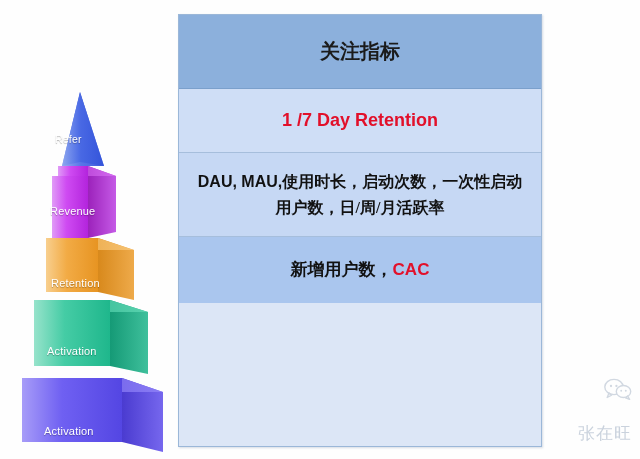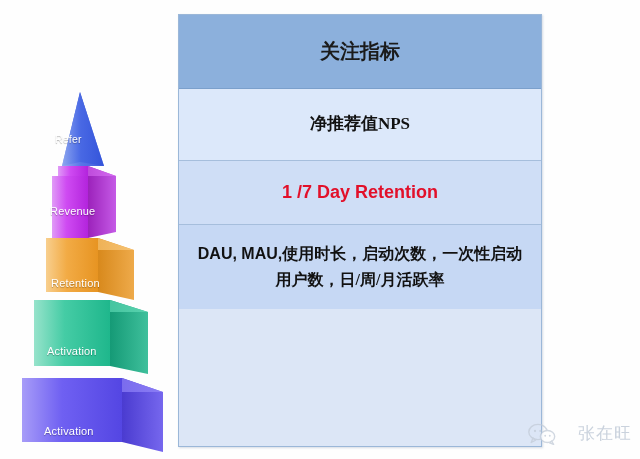--- a/index.html
+++ b/index.html
@@ -115,20 +115,21 @@
   
   #watermark {
     position: absolute;
     right: 8px;
     bottom: 14px;
     display: flex;
     align-items: flex-end;
     gap: 22px;
     opacity: .75;
     pointer-events: none;
+    flex-direction: column;
   }
   #watermark .wm-text {
     font-family: "Liberation Serif", "DejaVu Serif", serif;
     font-size: 17px;
     color: #b9c4d2;
     letter-spacing: 1px;
     white-space: nowrap;
   }
 </style>
 </head>
@@ -243,39 +244,39 @@
     <span class="tier-label" style="left:47px; top:345px;">Activation</span>
     <span class="tier-label" style="left:44px; top:425px;">Activation</span>
   </div>
 
   <div id="metrics-table">
 
     <div class="mrow" id="row-header">
       <div class="mrow-inner">关注指标</div>
     </div>
 
-    <div class="mrow" id="row-nps">
-      <div class="mrow-inner">
-        <span class="cn">净推荐值NPS</span>
-      </div>
-    </div>
 
 
     <div class="mrow" id="row-retention">
       <div class="mrow-inner">
         <span class="lat red">1 /7 Day Retention</span>
       </div>
     </div>
 
     <div class="mrow" id="row-dau">
       <div class="mrow-inner">
         <span class="lat blk">DAU, MAU,</span><span class="cn blk">使用时长，启动次数，一次性启动用户数，日/周/月活跃率</span>
       </div>
     </div>
 
+    <div class="mrow" id="row-acq">
+      <div class="mrow-inner">
+        <span class="cn blk">新增用户数，</span><span class="lat red">CAC</span>
+      </div>
+    </div>
 
   </div>
 
   <div id="watermark">
     <svg width="28" height="22" viewBox="0 0 28 22">
       <ellipse cx="10" cy="9" rx="9.2" ry="7.6" fill="none" stroke="#c3ccd8" stroke-width="1.4"></ellipse>
       <path d="M5 15 L3.2 19.5 L7.6 17.2 Z" fill="none" stroke="#c3ccd8" stroke-width="1.4" stroke-linejoin="round"></path>
       <circle cx="7" cy="8" r="1.15" fill="#c3ccd8"></circle>
       <circle cx="12.4" cy="8" r="1.15" fill="#c3ccd8"></circle>
       <ellipse cx="19.5" cy="13.5" rx="7.2" ry="6" fill="#ffffff" stroke="#c3ccd8" stroke-width="1.4"></ellipse>

